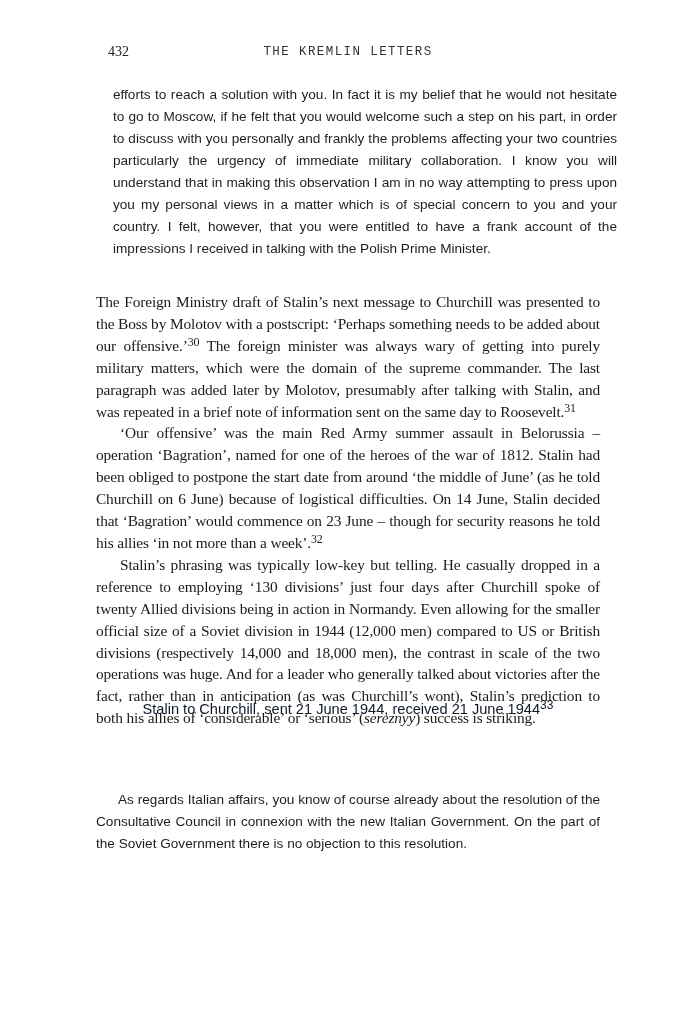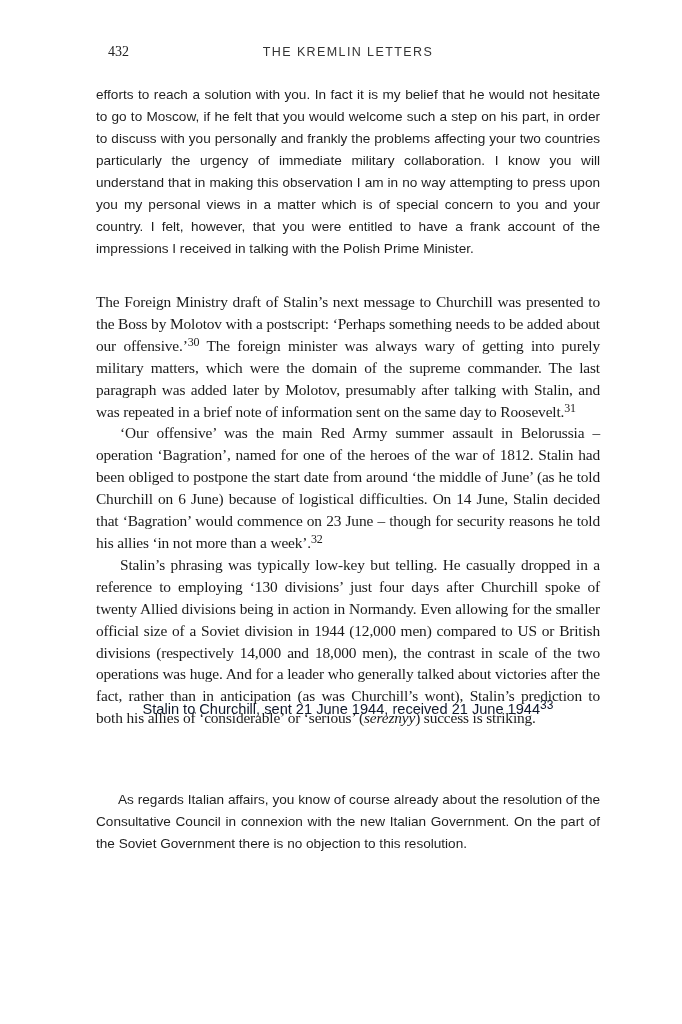--- a/index.html
+++ b/index.html
@@ -34,37 +34,37 @@
       font-family: "Liberation Serif", serif;
       font-size: 14px;
       color: #222;
     }
     .book-title {
       position: absolute;
       left: 0;
       width: 504px;
       top: 1px;
       text-align: center;
-      font-family: Liberation Sans, sans-serif;
+      font-family: Liberation Mono, monospace;
       font-size: 12.5px;
       letter-spacing: 1.4px;
       color: #333;
     }
     .letter {
       font-family: "Liberation Sans", sans-serif;
       font-size: 13.6px;
       line-height: 22px;
       text-align: justify;
       color: #1e1e1e;
       margin: 0;
     }
     .letter-block-1 {
       position: absolute;
       top: 84px;
-      left: 0;
+      left: 17px;
       width: 504px;
     }
     .narrative {
       position: absolute;
       top: 291px;
       left: 0;
       width: 504px;
       font-family: "Liberation Serif", serif;
       font-size: 15.4px;
       line-height: 21.9px;

